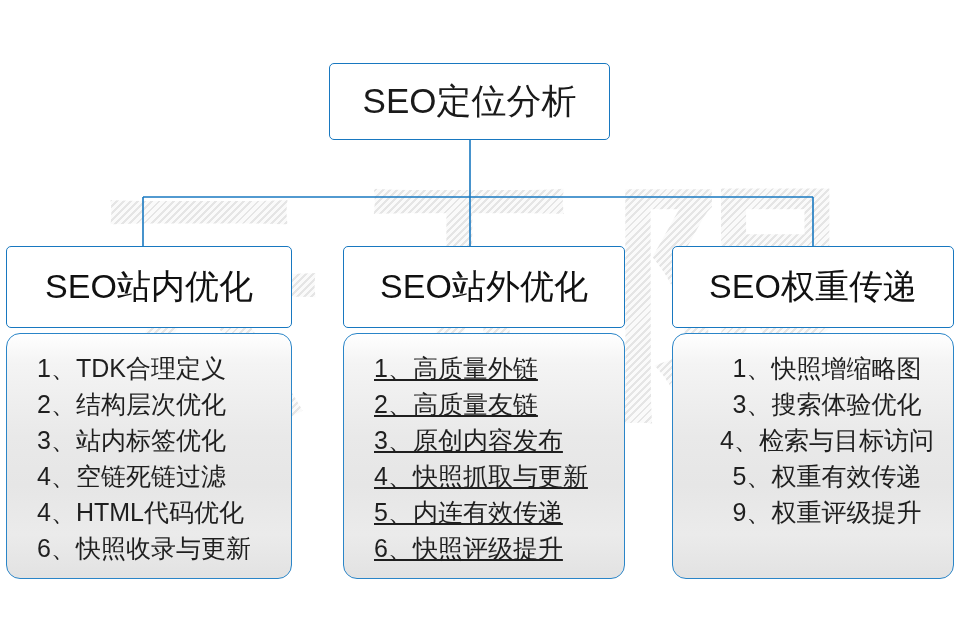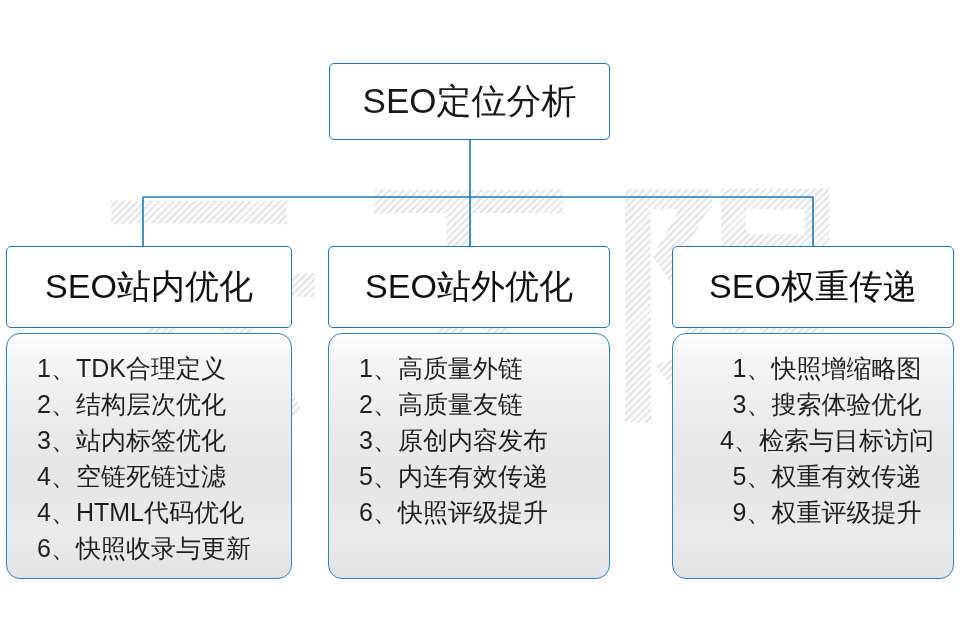--- a/index.html
+++ b/index.html
@@ -131,24 +131,24 @@
   .col-body li {
     font-size: 25px;
     line-height: 36px;
     color: #1f1f1f;
     white-space: nowrap;
     padding-left: 30px;
   }
 
   
   #col-0 { left: 6px;   top: 246px; width: 286px; }
-  #col-1 { left: 328px; top: 246px; width: 282px; }
+  #col-1 { left: 343px; top: 246px; width: 282px; }
   #col-2 { left: 672px; top: 246px; width: 282px; text-align: center; }
 
-  #col-1 .col-body li { padding-left: 30px; }
+  #col-1 .col-body li { padding-left: 30px; text-decoration: underline; }
   #col-2 .col-body li { padding-left: 28px; }
 </style>
 </head>
 <body>
 
 <div id="canvas">
 
   <div id="watermark">
     <div class="wm-text">云无限</div>
   </div>
@@ -188,20 +188,21 @@
 
   <div class="column" id="col-1">
     <div class="col-head">
       <span class="head-text">SEO站外优化</span>
     </div>
     <div class="col-body">
       <ol>
         <li>1、高质量外链</li>
         <li>2、高质量友链</li>
         <li>3、原创内容发布</li>
+        <li>4、快照抓取与更新</li>
         <li>5、内连有效传递</li>
         <li>6、快照评级提升</li>
       </ol>
     </div>
   </div>
 
   <div class="column" id="col-2">
     <div class="col-head">
       <span class="head-text">SEO权重传递</span>
     </div>

